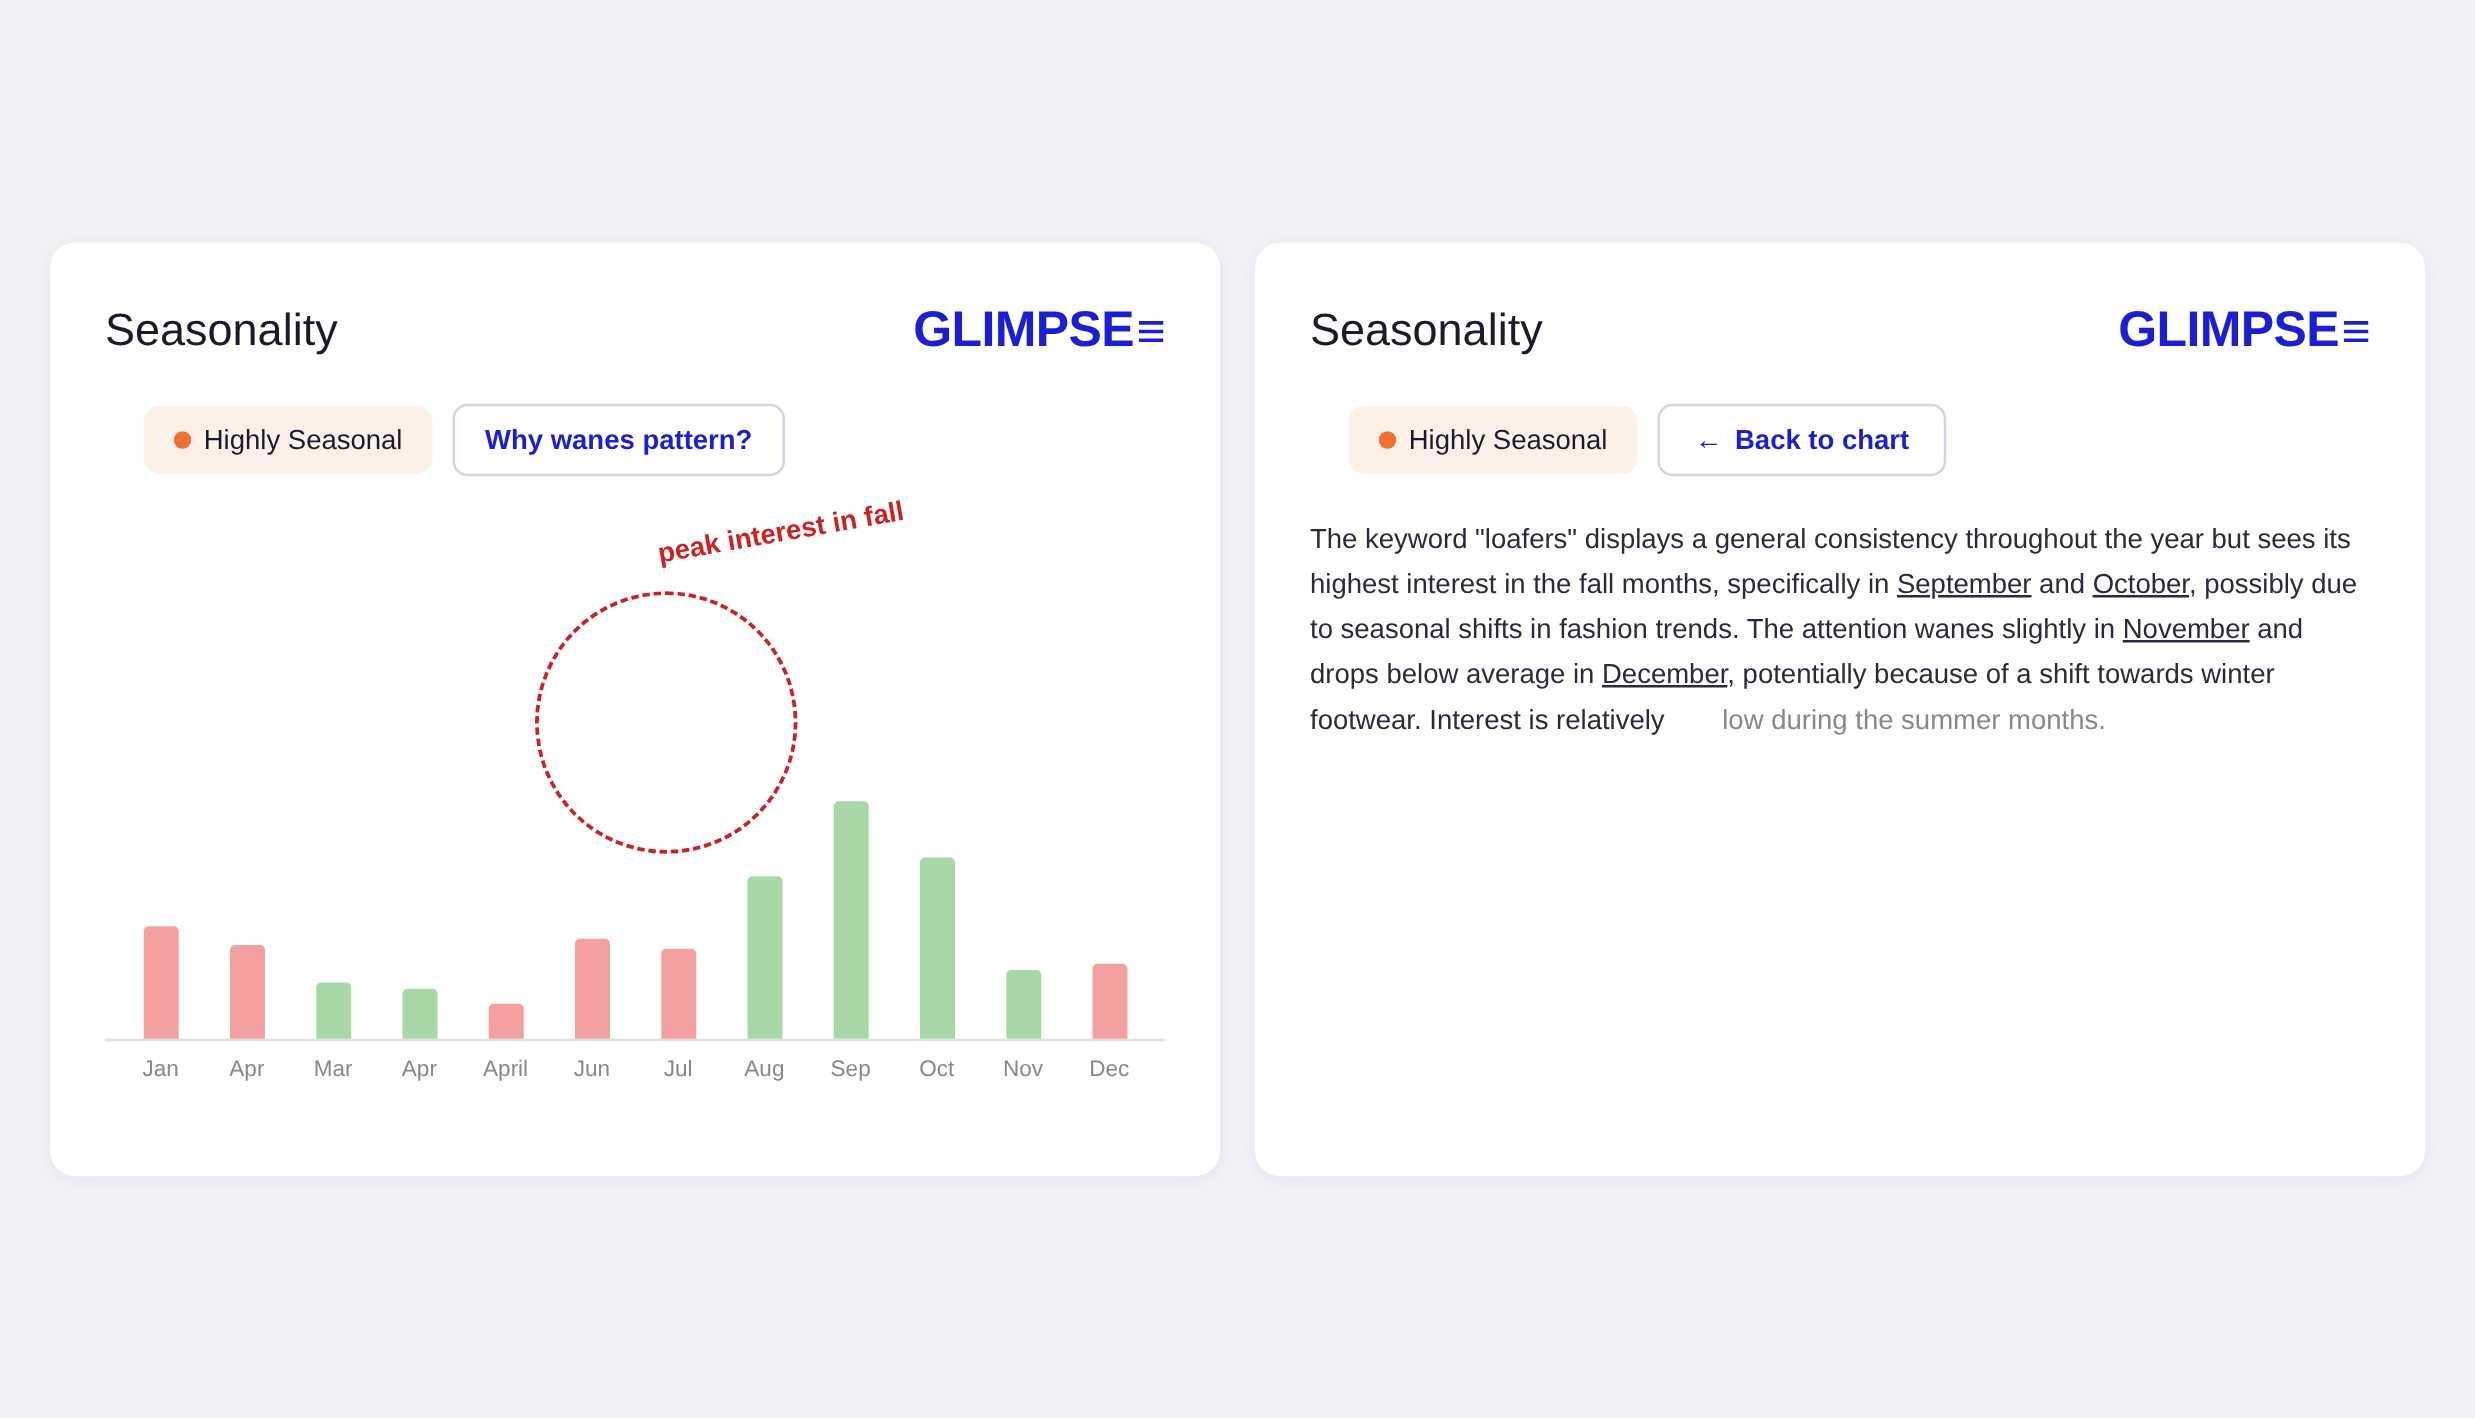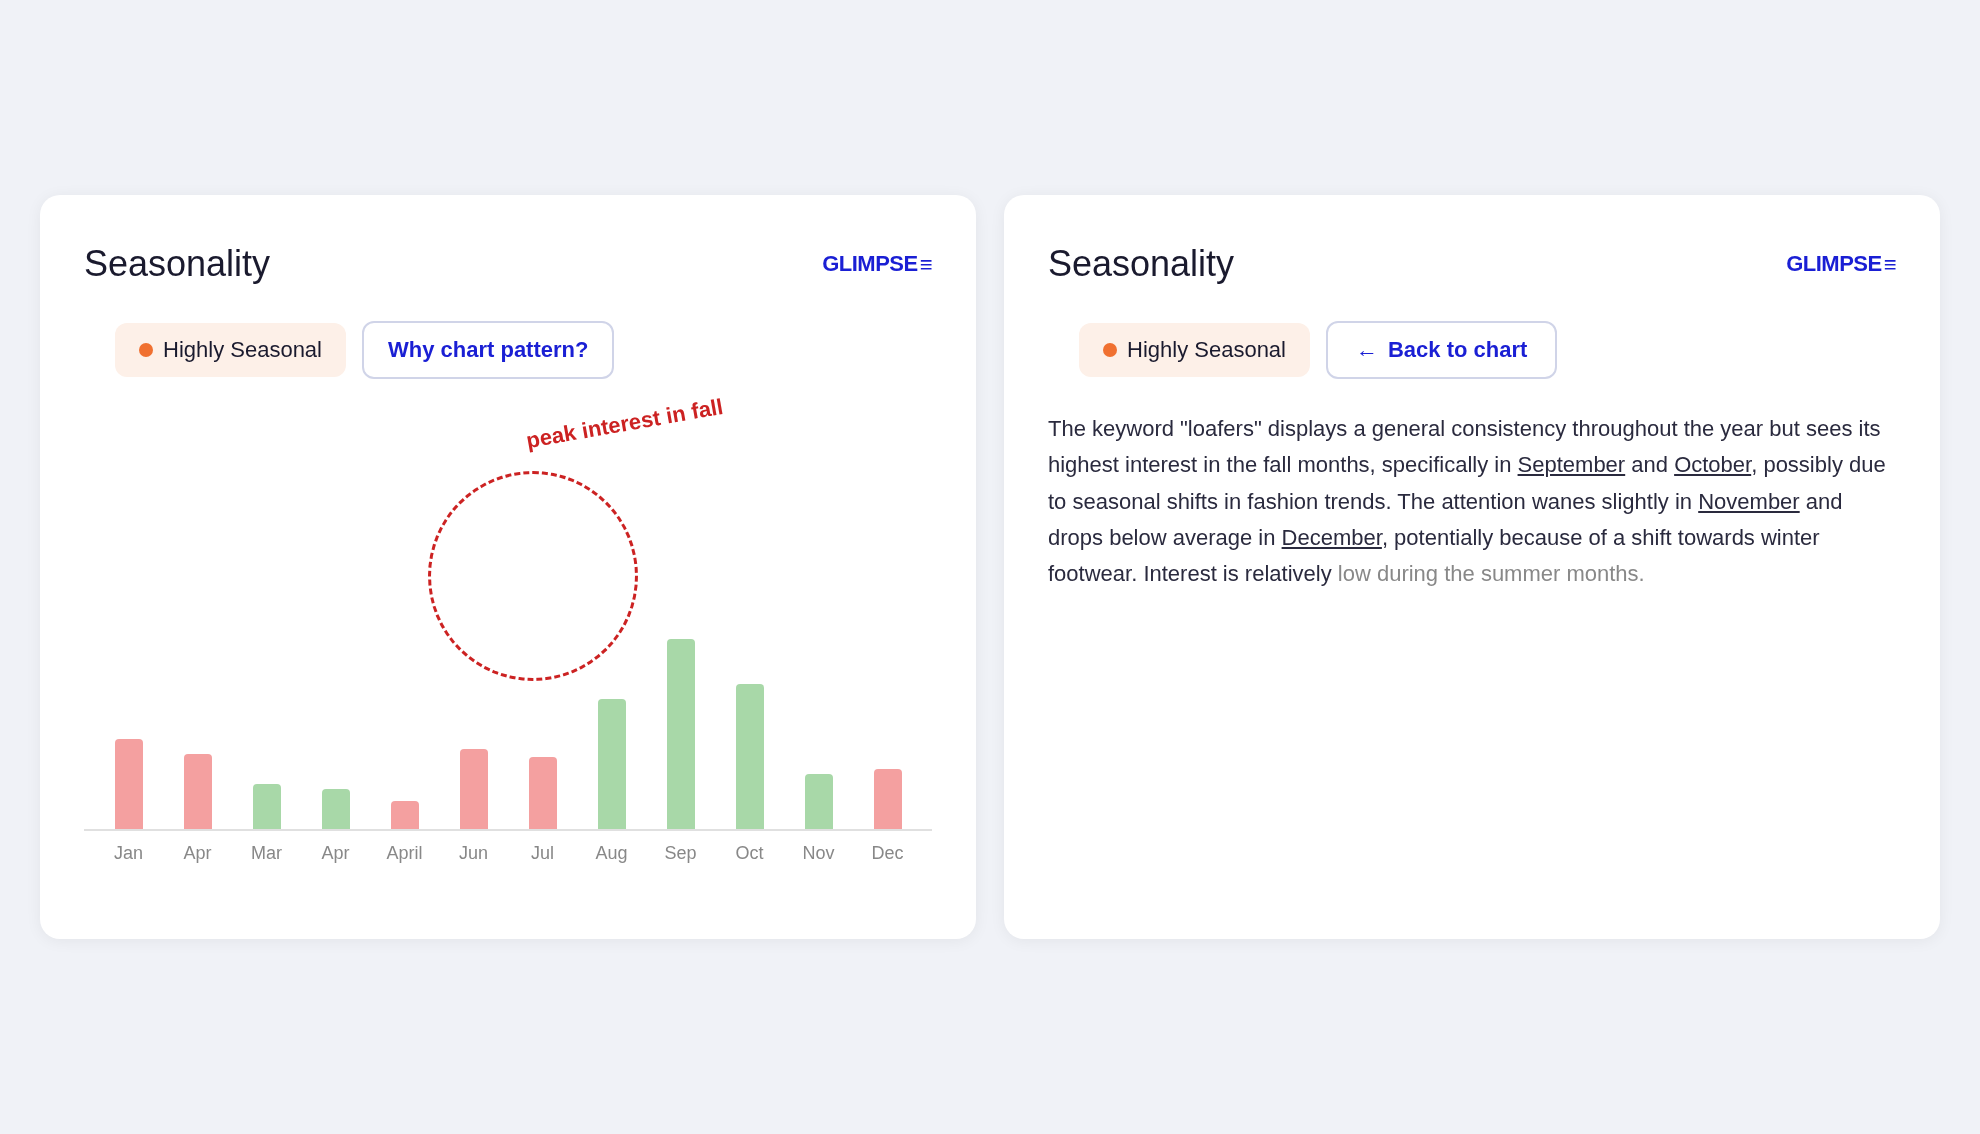--- a/index.html
+++ b/index.html
@@ -30,21 +30,21 @@
       justify-content: space-between;
       align-items: center;
       margin-bottom: 36px;
     }
     .card-title {
       font-size: 36px;
       font-weight: 400;
       color: #1a1a2e;
     }
     .glimpse-logo {
-      font-size: 22px;
+      font-size: 40px;
       font-weight: 800;
       color: #1a1fd4;
       letter-spacing: -0.5px;
     }
     .glimpse-logo span {
       display: inline-block;
     }
     .logo-lines {
       display: inline-block;
       margin-left: 2px;
@@ -172,41 +172,42 @@
       line-height: 1.65;
       color: #2a2a3e;
       margin-top: 8px;
     }
     .explanation-text .underline {
       text-decoration: underline;
       text-align: right;
     }
     .explanation-text .muted {
       color: #888;
+      margin-left: 40px;
     }
   </style>
 </head>
 <body>
 
 <div class="container">
 
   <div class="card">
     <div class="card-header">
       <h2 class="card-title">Seasonality</h2>
       <div class="glimpse-logo">
         <span>GLIMPSE</span><span class="logo-lines">≡</span>
       </div>
     </div>
 
     <div class="badge-row">
       <div class="badge-seasonal">
         <div class="badge-dot"></div>
         <span>Highly Seasonal</span>
       </div>
-      <div class="badge-pattern">Why chart pattern?</div>
+      <div class="badge-pattern">Why wanes pattern?</div>
     </div>
 
     <div class="chart-area">
       <div class="peak-label">peak interest in fall</div>
       <div class="circle-annotation"></div>
       <div class="chart-inner">
 
       <div class="bar-group">
             <div class="bar red" style="height: 90px;"></div>
           </div>

